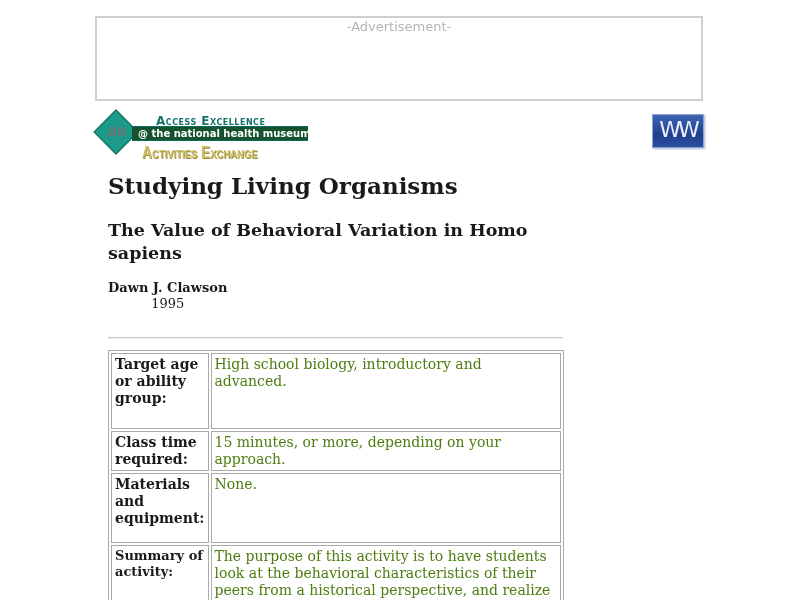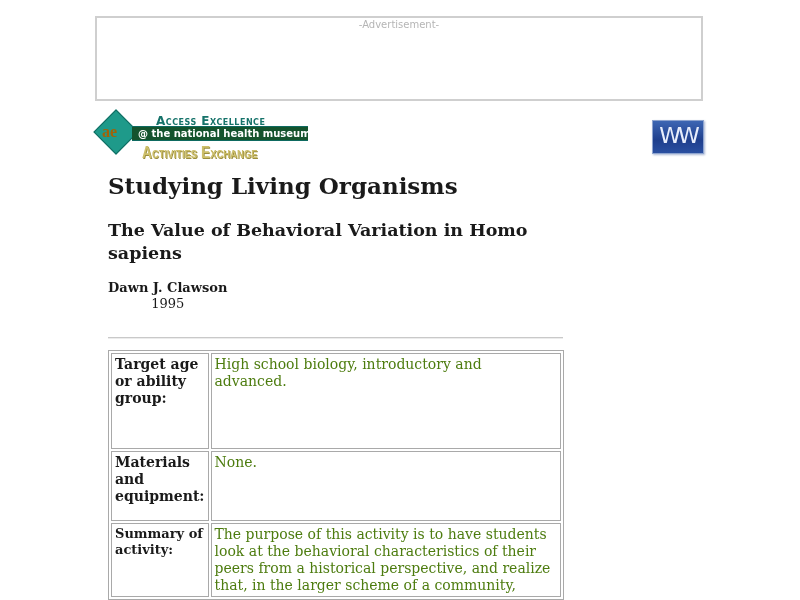--- a/index.html
+++ b/index.html
@@ -1,26 +1,26 @@
 <!DOCTYPE html>
 <html><head>
 <meta charset="utf-8">
 <style>
   html, body { margin:0; padding:0; background:#ffffff; }
   body { width:800px; height:600px; overflow:hidden; position:relative; font-family:"DejaVu Serif", serif; color:#1a1a1a; }
   .ad-box { position:absolute; left:95px; top:16px; width:608px; height:85px; border:2px solid #cfcfcf; box-sizing:border-box; background:#fff; }
-  .ad-label { position:absolute; top:1px; left:0; right:0; text-align:center; font-family:"DejaVu Sans", sans-serif; font-size:10px; color:#b5b5b5; }
+  .ad-label { position:absolute; top:1px; left:0; right:0; text-align:center; font-family:"DejaVu Sans", sans-serif; font-size:13px; color:#b5b5b5; }
   .logo { position:absolute; left:98px; top:112px; width:212px; height:54px; }
   .logo .diamond { position:absolute; left:2px; top:4px; width:30px; height:30px; background:#1e9a8a; transform:rotate(45deg); border:1px solid #0f6b60; }
-  .logo .diamond-text { position:absolute; left:4px; top:4px; width:30px; height:32px; text-align:left; color:#a16207; font-family:Liberation Serif, serif; font-weight:bold; font-size:16px; line-height:32px; }
+  .logo .diamond-text { position:absolute; left:4px; top:4px; width:30px; height:32px; text-align:center; color:#737373; font-family:Liberation Mono, monospace; font-weight:bold; font-size:16px; line-height:32px; }
   .logo .title1 { position:absolute; left:58px; top:2px; font-family:"DejaVu Sans", sans-serif; font-weight:bold; font-size:12px; color:#16736a; letter-spacing:0.5px; font-variant:small-caps; }
   .logo .bar { position:absolute; left:34px; top:14px; width:176px; height:13px; background:#14532d; border-top:1px solid #0e6a60; border-bottom:1px solid #0e6a60; }
   .logo .bar-text { position:absolute; left:6px; top:0; font-family:"DejaVu Sans", sans-serif; font-weight:bold; font-size:10px; color:#ffffff; line-height:13px; white-space:nowrap; }
   .logo .title2 { position:absolute; left:44px; top:32px; font-family:"Liberation Sans", sans-serif; font-weight:bold; font-size:16px; color:#cdbf6a; letter-spacing:0px; font-variant:small-caps; text-shadow:1px 1px 0 #9b8e3f; white-space:nowrap; transform:scaleX(0.86); transform-origin:left; }
-  .ww-logo { position:absolute; left:652px; top:114px; width:52px; height:34px; background:linear-gradient(180deg,#3d66b3 0%,#1f3f8d 60%,#2a4fa0 100%); border:1px solid #8ea4cf; box-sizing:border-box; box-shadow:1px 1px 2px #aab7d4;margin-top:6px; }
+  .ww-logo { position:absolute; left:652px; top:114px; width:52px; height:34px; background:linear-gradient(180deg,#3d66b3 0%,#1f3f8d 60%,#2a4fa0 100%); border:1px solid #8ea4cf; box-sizing:border-box; box-shadow:1px 1px 2px #aab7d4; }
   .ww-logo span { position:absolute; left:0; right:0; top:2px; text-align:center; color:#e8eefc; font-family:"DejaVu Sans", sans-serif; font-size:22px; line-height:26px; letter-spacing:-3px; }
   h1 { position:absolute; left:108px; top:172px; margin:0; font-size:23px; font-weight:bold; }
   h2 { position:absolute; left:108px; top:219px; margin:0; width:470px; font-size:17.5px; font-weight:bold; line-height:23px; }
   .author { position:absolute; left:108px; top:280px; font-size:13px; line-height:15.5px;text-align:center; }
   .author .name { font-weight:bold; }
   hr.sep { position:absolute; left:108px; top:337px; width:455px; margin:0; border:0; border-top:1px solid #c9c9c9; border-bottom:1px solid #ececec; height:0; }
   table.info { position:absolute; left:108px; top:350px; width:456px; border-collapse:separate; border-spacing:2px; border:1px solid #a9a9a9; font-size:14px; }
   table.info td { border:1px solid #a9a9a9; vertical-align:top; padding:2px 3px; line-height:17px; }
   table.info td.lbl { width:88px; font-weight:bold; font-size:14px; }
   table.info td.lbl.small { font-size:13px; line-height:16px; }
@@ -52,23 +52,27 @@
 
 <div class="author">
   <div class="name">Dawn J. Clawson</div>
   <div>1995</div>
 </div>
 
 <hr class="sep">
 
 <table class="info">
   <tbody>
-      <tr style="height:96px;">
+      <tr style="height:76px;">
     <td class="lbl">Target age or ability group:</td>
     <td class="val">High school biology, introductory and advanced.</td>
+  </tr>
+  <tr style="height:40px;">
+    <td class="lbl">Class time required:</td>
+    <td class="val">15 minutes, or more, depending on your approach.</td>
   </tr>
   <tr style="height:70px;">
     <td class="lbl">Materials and equipment:</td>
     <td class="val">None.</td>
   </tr>
   <tr>
     <td class="lbl small">Summary of activity:</td>
     <td class="val">The purpose of this activity is to have students look at the behavioral characteristics of their peers from a historical perspective, and realize that, in the larger scheme of a community,</td>
   </tr>
 </tbody>

